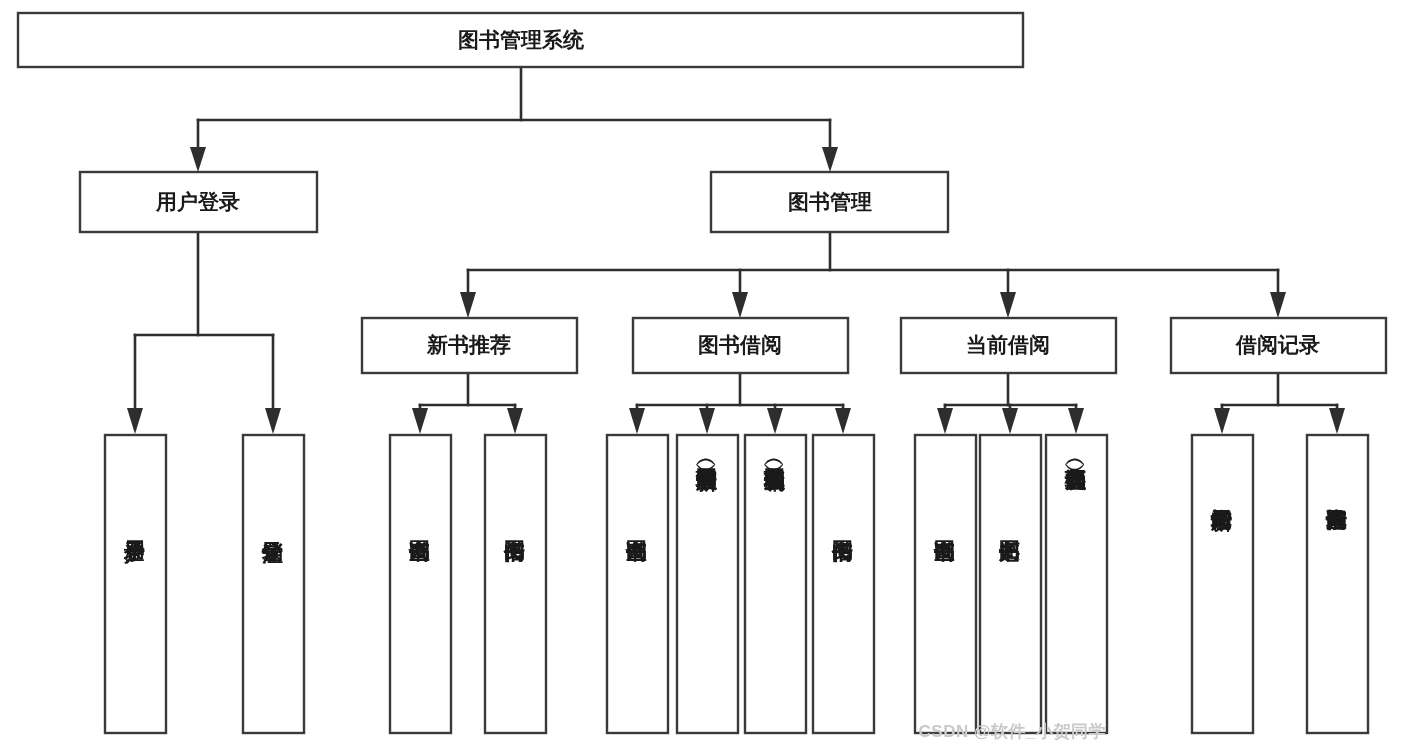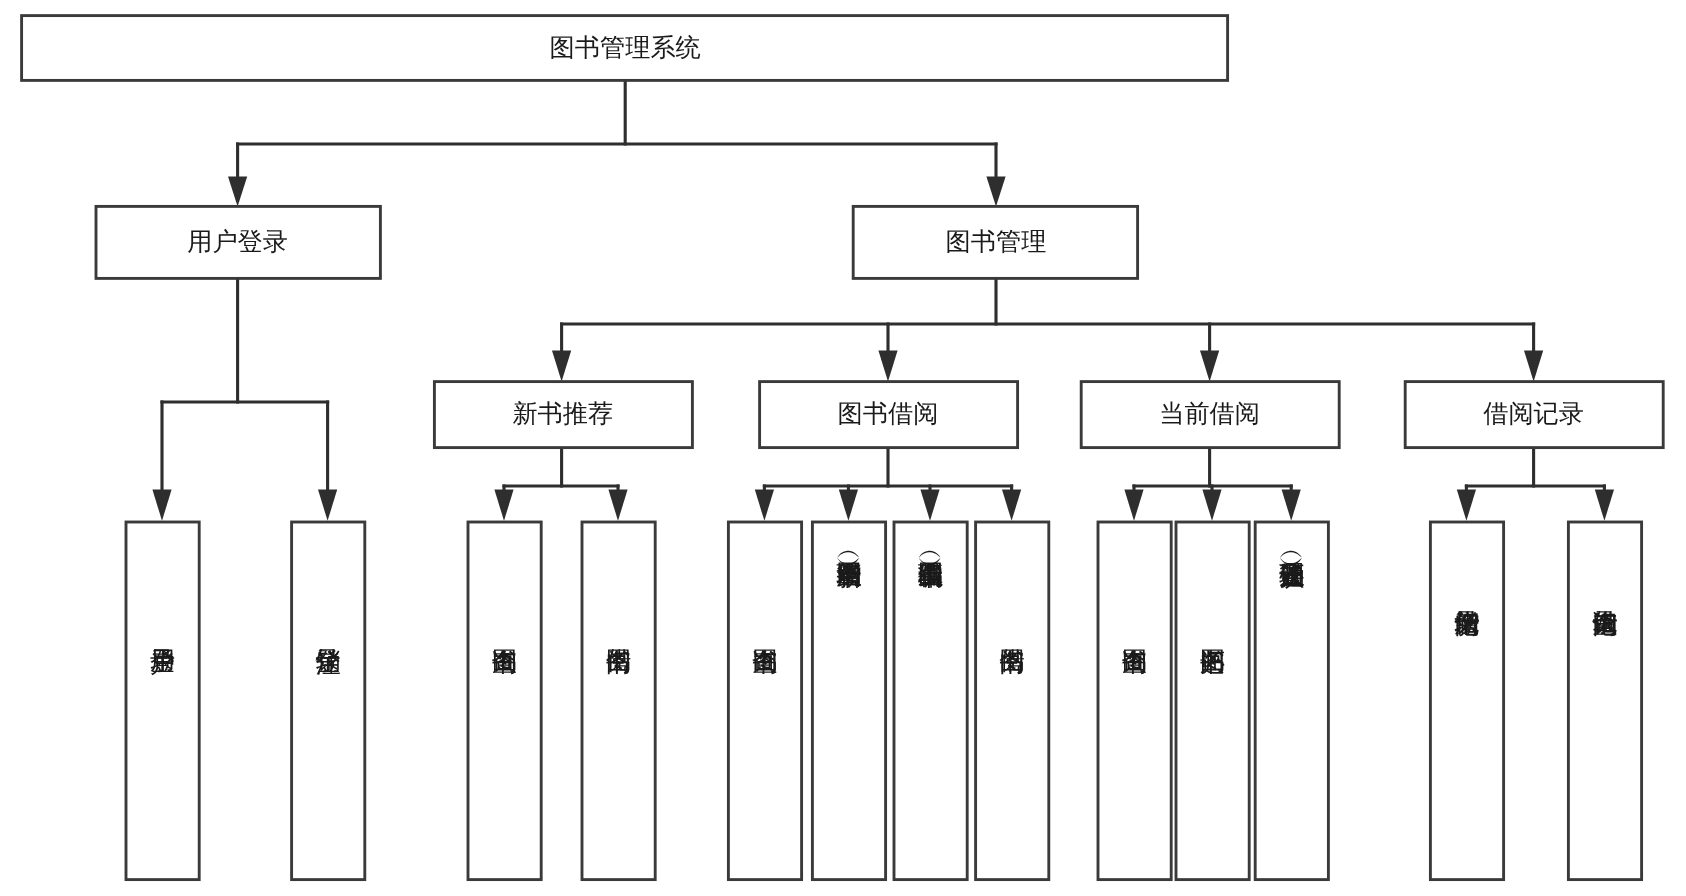--- a/index.html
+++ b/index.html
@@ -11,20 +11,21 @@
     width: 1405px;
     height: 747px;
     font-family: "Liberation Sans", "DejaVu Sans", sans-serif;
     overflow: hidden;
     position: relative;
   }
   #diagram-root {
     position: relative;
     width: 1114px;
     height: 747px;
+    font-weight: bold;
   }
   svg#tree-svg {
     position: absolute;
     top: 0;
     left: 0;
     width: 1405px;
     height: 747px;
     display: block;
   }
   .node-box {
@@ -242,14 +243,15 @@
       <text class="node-label-vertical" x="1222" y="492" writing-mode="tb" glyph-orientation-vertical="0">新增借阅记录</text>
     </g>
 
     <g>
       <rect class="node-box" x="1307" y="435" width="61" height="298"></rect>
       <text class="node-label-vertical" x="1337" y="492" writing-mode="tb" glyph-orientation-vertical="0">查询借阅记录</text>
     </g>
 
   </svg>
 
+  <div class="watermark-text">CSDN @软件_小贺同学</div>
 
 </div>
 
 </body></html>

